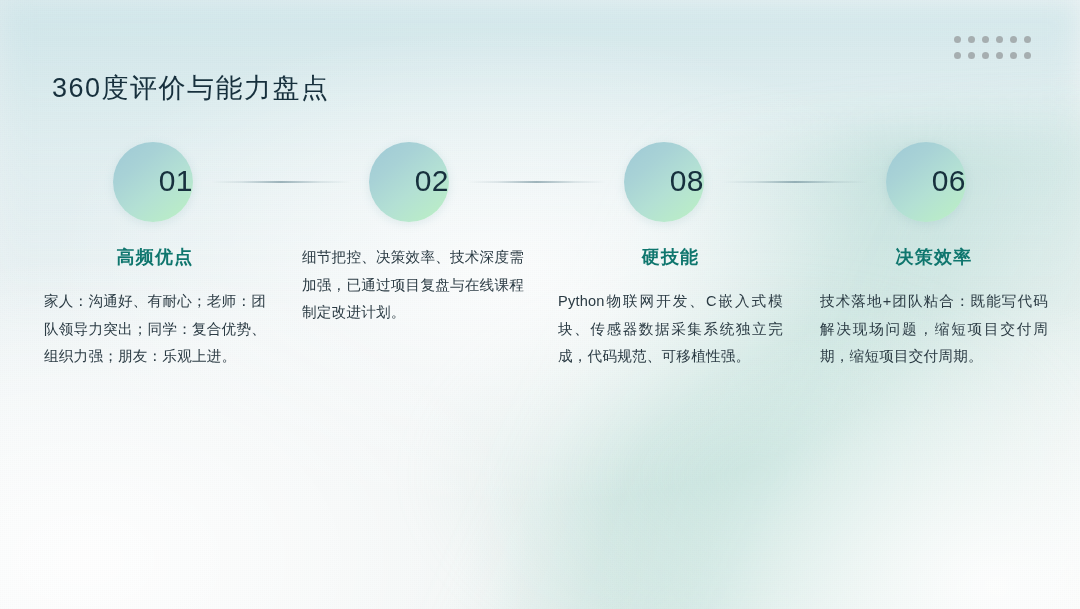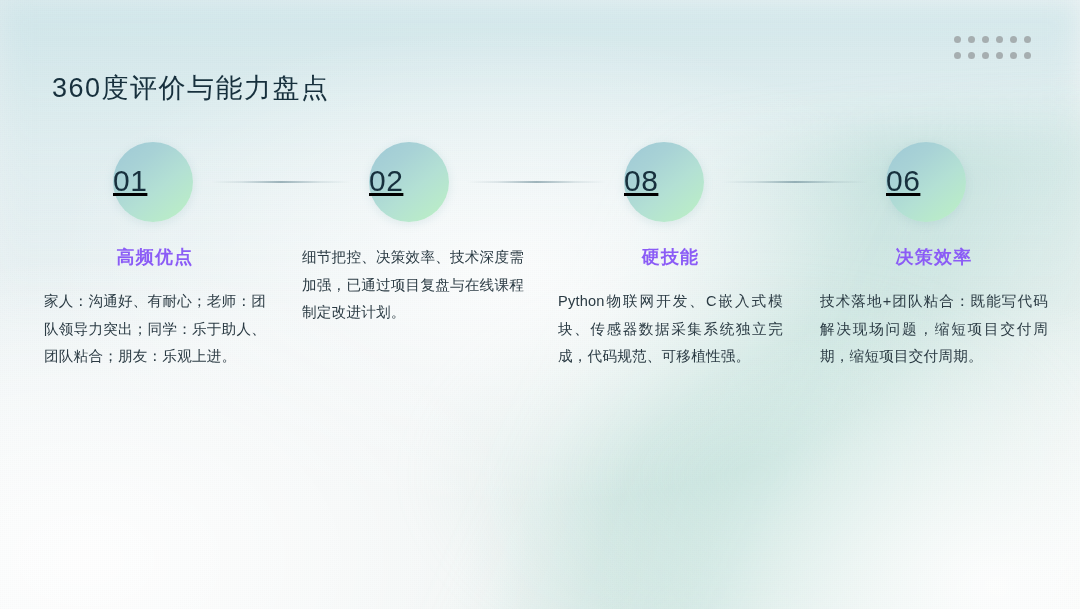--- a/index.html
+++ b/index.html
@@ -151,23 +151,22 @@
     height: 80px;
     border-radius: 50%;
     background: linear-gradient(141deg,
         #9fc9d6 0%,
         #a8d2d6 30%,
         #b3e0d4 58%,
         #b9ebc9 85%,
         #bdeec9 100%);
     display: flex;
     align-items: center;
-    justify-content: flex-start;
+    justify-content: flex-end;
     box-shadow: 0 2px 10px rgba(120,170,175,0.18);
-    text-decoration: underline;
   }
   .step-circle .num {
     font-size: 30px;
     font-weight: 400;
     color: #17303d;
     letter-spacing: 0.5px;
     line-height: 1;
     transform: translateY(-1px);
   }
   .connector {
@@ -191,21 +190,21 @@
     z-index: 5;
   }
   .col {
     position: absolute;
     top: 0;
     width: 222px;
   }
   .col-head {
     font-size: 18px;
     font-weight: 700;
-    color: #8b5cf6;
+    color: #0f766e;
     text-align: center;
     letter-spacing: 1.2px;
     line-height: 26px;
     margin-bottom: 18px;
   }
   .col-body {
     font-size: 14.6px;
     line-height: 27.5px;
     color: #2b3b44;
     text-align: justify;
@@ -258,21 +257,21 @@
         <span class="num">08</span>
       </div>
       <div class="step-circle" style="left: 886px;">
         <span class="num">06</span>
       </div>
     </div>
 
   <div class="columns" id="columns">
       <div class="col" style="left: 44px; width: 222px;">
         <div class="col-head">高频优点</div>
-        <div class="col-body">家人：沟通好、有耐心；老师：团队领导力突出；同学：乐于助人、团队粘合；朋友：乐观上进。</div>
+        <div class="col-body">家人：沟通好、有耐心；老师：团队领导力突出；同学：复合优势、组织力强；朋友：乐观上进。</div>
       </div>
       <div class="col" style="left: 302px; width: 222px;">
         <div class="col-body">细节把控、决策效率、技术深度需加强，已通过项目复盘与在线课程制定改进计划。</div>
       </div>
       <div class="col" style="left: 558px; width: 225px;">
         <div class="col-head">硬技能</div>
         <div class="col-body">Python物联网开发、C嵌入式模块、传感器数据采集系统独立完成，代码规范、可移植性强。</div>
       </div>
       <div class="col" style="left: 820px; width: 228px;">
         <div class="col-head">决策效率</div>

